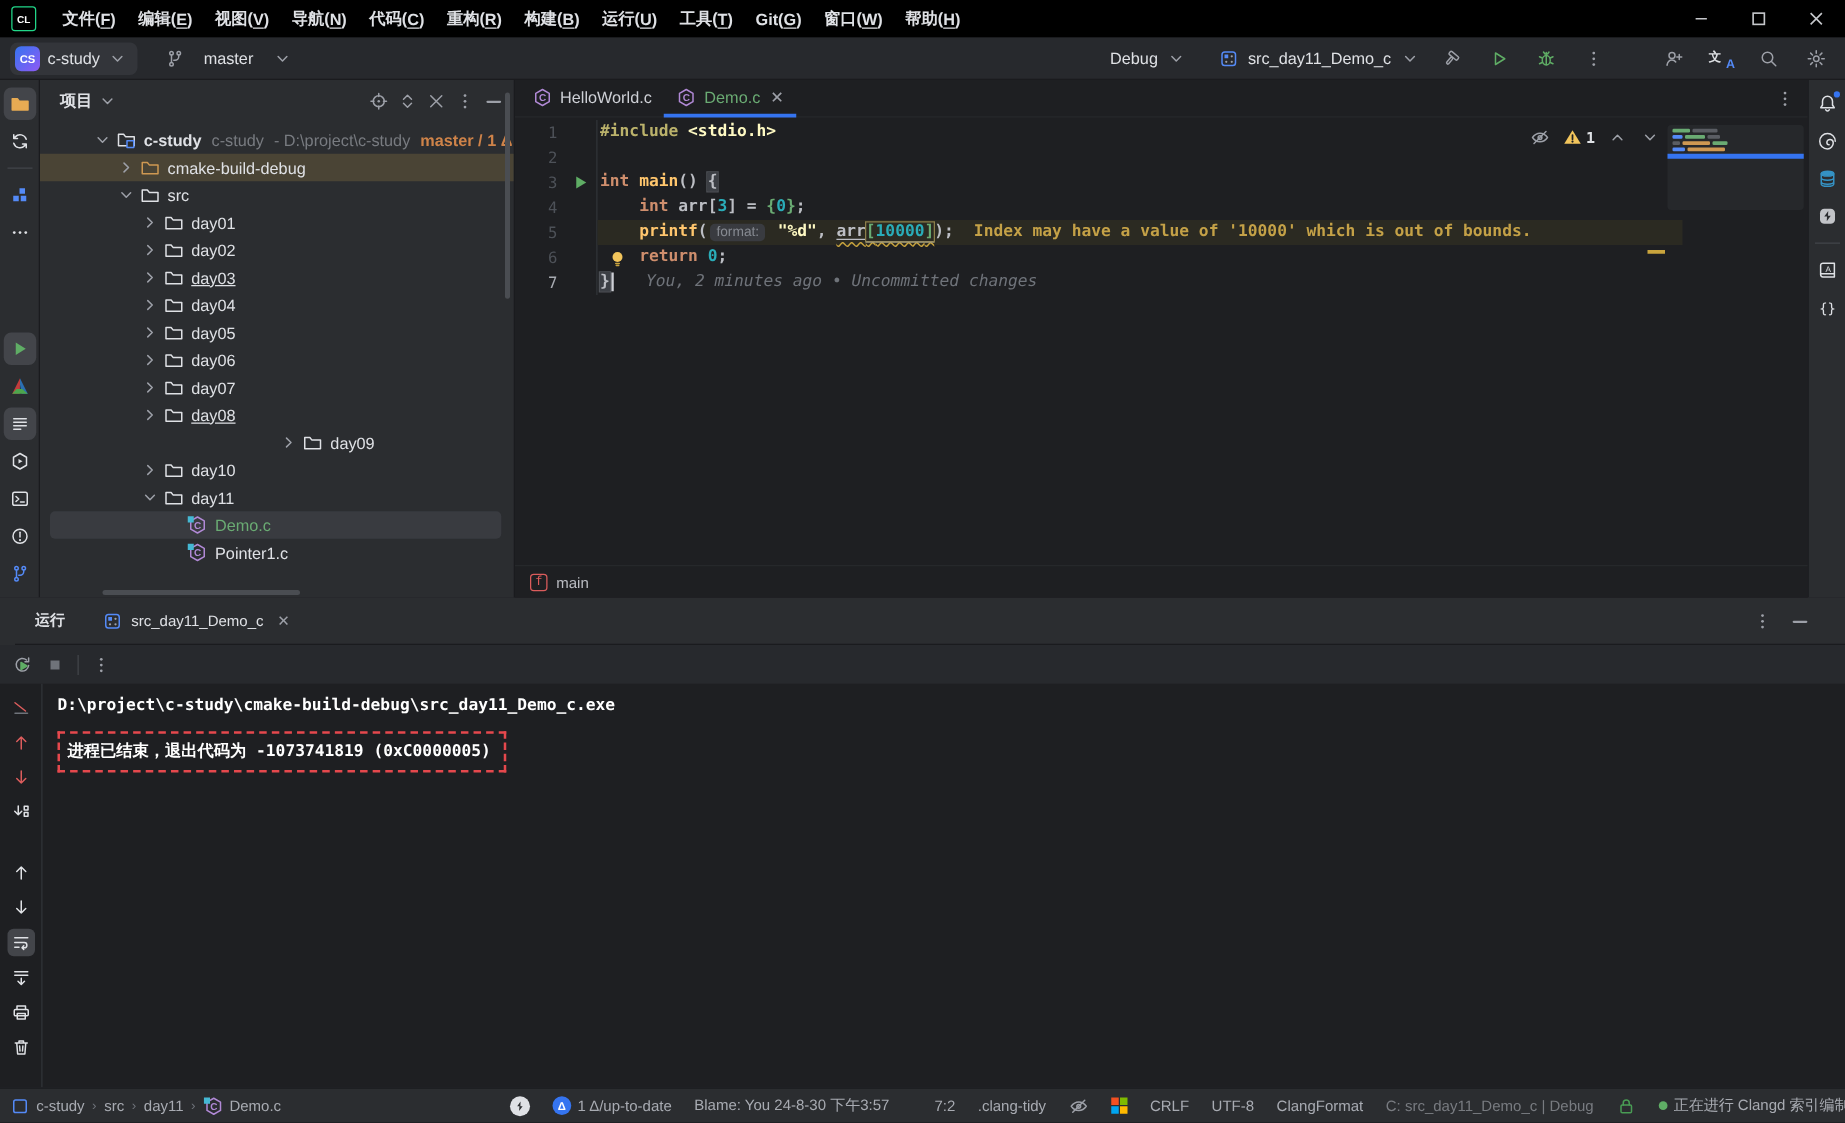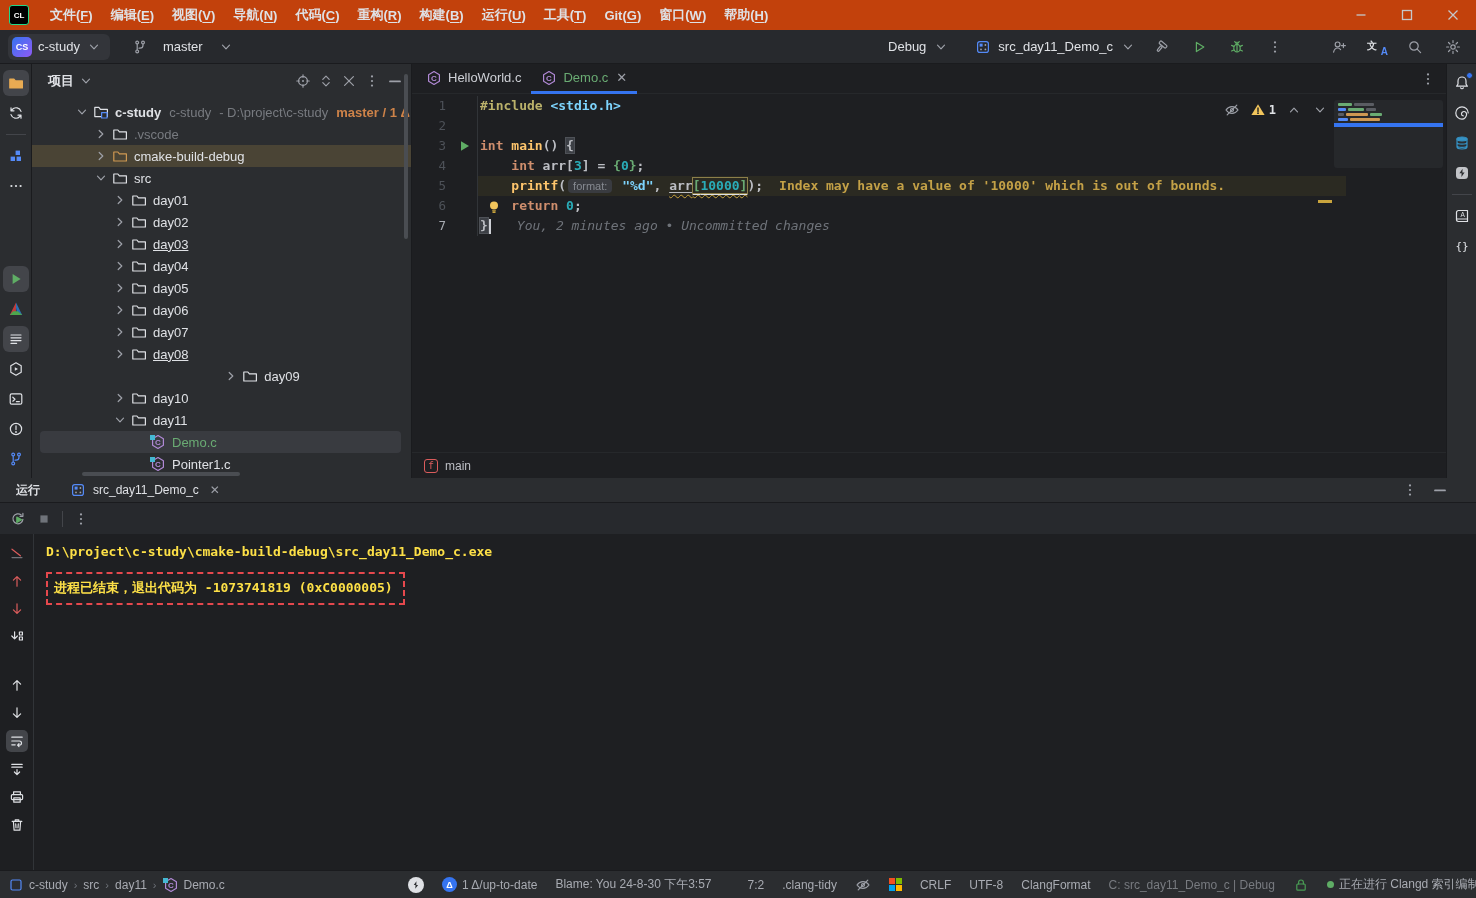--- a/index.html
+++ b/index.html
@@ -4,21 +4,21 @@
 <style>
   *{margin:0;padding:0;box-sizing:border-box;}
   html,body{width:1476px;height:898px;overflow:hidden;background:#1E1F22;}
   body{font-family:"Liberation Sans","DejaVu Sans",sans-serif;color:#DFE1E5;-webkit-font-smoothing:antialiased;}
   .app{width:1476px;height:898px;display:flex;flex-direction:column;background:#1E1F22;}
   .ic{display:inline-flex;align-items:center;justify-content:center;color:#9DA0A8;}
   .ic svg{display:block;}
   u{text-decoration:underline;text-underline-offset:2px;}
 
   
-  .titlebar{height:30px;background:#c2410c;display:flex;align-items:center;flex:none;}
+  .titlebar{height:30px;background:#000000;display:flex;align-items:center;flex:none;}
   .cl-logo{width:20px;height:20px;margin:0 12px 0 9px;border:1.5px solid #21D789;border-radius:3px;display:flex;align-items:center;justify-content:center;font-size:8px;font-weight:bold;color:#fff;background:#000;letter-spacing:0;}
   .menus{display:flex;height:100%;align-items:center;font-weight:bold;}
   .menu-item{padding:0 9px;font-size:13px;color:#DFE1E5;height:100%;display:flex;align-items:center;cursor:default;}
   .wincontrols{margin-left:auto;display:flex;height:100%;}
   .winbtn{width:46px;height:100%;display:flex;align-items:center;justify-content:center;color:#C5C7CB;}
 
   
   .toolbar{height:34px;background:#27292D;display:flex;align-items:center;flex:none;border-bottom:1px solid #1A1B1E;padding:0 10px 0 8px;}
   .chip-group{display:flex;align-items:center;gap:6px;background:#33353A;border-radius:6px;padding:3px 8px 3px 4px;}
   .cs-badge{width:20px;height:20px;border-radius:5px;background:linear-gradient(135deg,#3574F0,#8F5AF5);display:flex;align-items:center;justify-content:center;font-size:9px;font-weight:bold;color:#fff;}
@@ -74,21 +74,21 @@
   .cl{height:20px;line-height:20px;display:flex;white-space:pre;}
   .ln{width:34px;text-align:right;color:#4D5158;font-weight:normal;flex:none;font-size:12.5px;}
   .gslot{width:28px;flex:none;display:flex;align-items:center;justify-content:center;border-right:1px solid #313438;margin-left:4px;}
   .codeln{padding-left:2px;width:868px;flex:none;position:relative;}
   .cl.current .ln{color:#A8ABB2;}
   .cl.warnband .codeln{background:#2B2A22;}
   .tk.pp{color:#BBB26B;}
   .tk.kw{color:#CF8E6D;}
   .tk.fn{color:#FFC66D;}
   .tk.num{color:#2AACB8;}
-  .tk.str{color:#7dd3fc;}
+  .tk.str{color:#fef9c3;}
   .tk.pl{color:#BCBEC4;}
   .tk.grn{color:#6AAB73;}
   .tk.brace{color:#BCBEC4;background:#3C3F45;outline:1px solid #4E5157;}
   .tk.inlay{background:#393B40;color:#868A91;border-radius:4px;padding:1px 5px;font-size:11px;font-weight:normal;font-family:"Liberation Sans",sans-serif;margin:0 2px;}
   .tk.warnmsg{color:#C4A147;margin-left:16px;}
   .tk.blame{color:#6F737A;font-style:italic;font-weight:normal;margin-left:26px;}
   .tk.u{text-decoration:underline;text-underline-offset:2px;}
   .wavy{text-decoration:underline wavy #C9A43D 1px;text-underline-offset:4px;}
   .boxed{outline:1px solid #8C7F4A;text-decoration:underline;}
   .caret{display:inline-block;width:2px;height:15px;background:#CED0D6;vertical-align:middle;margin-left:1px;}
@@ -99,33 +99,33 @@
   .mm-row{display:flex;gap:2px;margin-bottom:2px;}
   .mm-chip{height:3px;border-radius:1px;}
   .mm-bar{height:4px;background:#3574F0;margin:2px -4px 0;}
   .stripe-mark{position:absolute;left:906px;top:106px;width:14px;height:3px;background:#C9A43D;}
   .crumbbar{height:26px;border-top:1px solid #26282B;display:flex;align-items:center;padding-left:12px;gap:7px;flex:none;background:#1E1F22;}
   .f-badge{width:14px;height:14px;border:1px solid #DB5C5C;border-radius:3px;color:#DB5C5C;font-size:10px;display:flex;align-items:center;justify-content:center;font-family:"DejaVu Sans Mono",monospace;}
   .crumb-label{font-size:12px;color:#BCBEC4;}
 
   
   .runpanel{flex:none;height:392px;display:flex;flex-direction:column;background:#2B2D30;}
-  .r-head{height:25px;display:flex;align-items:center;padding:0 10px 0 16px;gap:8px;border-bottom:1px solid #1A1B1E;flex:none;}
+  .r-head{height:38px;display:flex;align-items:center;padding:0 10px 0 16px;gap:8px;border-bottom:1px solid #1A1B1E;flex:none;margin-left:12px;}
   .r-title{font-size:12px;font-weight:bold;color:#DFE1E5;margin-right:22px;}
   .r-tab{display:flex;align-items:center;gap:7px;font-size:12px;color:#DFE1E5;}
   .r-tab .x{color:#9DA0A8;margin-left:4px;}
   .r-head .rh-icons{margin-left:auto;display:flex;gap:14px;align-items:center;margin-right:18px;}
   .r-toolbar{height:31px;display:flex;align-items:center;gap:10px;padding-left:10px;flex:none;background:#27292D;}
   .r-toolbar .vsep{width:1px;height:16px;background:#43454A;}
   .r-console{flex:1;background:#1E1F22;display:flex;min-height:0;}
   .r-side{width:34px;flex:none;border-right:1px solid #313438;display:flex;flex-direction:column;align-items:center;padding-top:8px;gap:6px;}
   .r-side .gap{height:14px;}
   .r-side .cicon{width:22px;height:22px;border-radius:5px;display:flex;align-items:center;justify-content:center;}
   .r-side .cicon.active{background:#43454A;}
-  .r-out{flex:1;padding:10px 0 0 12px;font-family:"DejaVu Sans Mono","Liberation Mono",monospace;font-size:13px;font-weight:bold;color:#fde047;}
+  .r-out{flex:1;padding:10px 0 0 12px;font-family:"DejaVu Sans Mono","Liberation Mono",monospace;font-size:13px;font-weight:bold;color:#ffffff;}
   .exit-box{display:inline-block;margin-top:13px;border:2px dashed #E5484D;padding:5px 10px 6px 6px;}
 
   
   .statusbar{height:28px;flex:none;background:#2B2D30;border-top:1px solid #1A1B1E;display:flex;align-items:center;font-size:12px;color:#A8ABB2;padding:0 12px 0 8px;gap:0;}
   .sb-crumbs{display:flex;align-items:center;gap:6px;width:400px;flex:none;}
   .sb-sep{color:#6F737A;font-size:11px;}
   .sb-items{display:flex;align-items:center;gap:18px;flex:1;}
   .sb-item{display:flex;align-items:center;gap:5px;white-space:nowrap;}
   .sb-item.dim{color:#787B80;}
   .sb-flex{flex:1;}
@@ -418,33 +418,20 @@
                 <rect x="8.6" y="8.6" width="5.4" height="5.4" fill="#2B2D30" stroke="#548AF7"></rect>
               </svg>
             </span>
             <span class="lbl bold">c-study</span>
             <span class="extras">
               <span class="dim">c-study</span>
               <span class="dim">- D:\project\c-study</span>
               <span class="orange">master / 1 Δ</span>
             </span>
           </div>
-          <div class="trow" style="padding-left: 59px;">
-            <span class="chev">
-              <svg viewBox="0 0 16 16" width="16" height="16" fill="none" stroke="currentColor" stroke-width="1.2" stroke-linecap="round" stroke-linejoin="round">
-                <path d="M6.2 4.5l3.6 3.5-3.6 3.5"></path>
-              </svg>
-            </span>
-            <span class="ficon">
-              <svg viewBox="0 0 16 16" width="16" height="16" fill="none" stroke="currentColor" stroke-width="1.2" stroke-linecap="round" stroke-linejoin="round">
-                <path d="M1.8 4h4.1l1.5 1.9h7V13H1.8z"></path>
-              </svg>
-            </span>
-            <span class="lbl dim">.vscode</span>
-          </div>
           <div class="trow band" style="padding-left: 59px;">
             <span class="chev">
               <svg viewBox="0 0 16 16" width="16" height="16" fill="none" stroke="currentColor" stroke-width="1.2" stroke-linecap="round" stroke-linejoin="round">
                 <path d="M6.2 4.5l3.6 3.5-3.6 3.5"></path>
               </svg>
             </span>
             <span class="ficon">
               <svg viewBox="0 0 16 16" width="16" height="16" fill="none" stroke="currentColor" stroke-width="1.2" stroke-linecap="round" stroke-linejoin="round">
                 <path d="M1.8 4h4.1l1.5 1.9h7V13H1.8z" stroke="#CE9852"></path>
               </svg>

